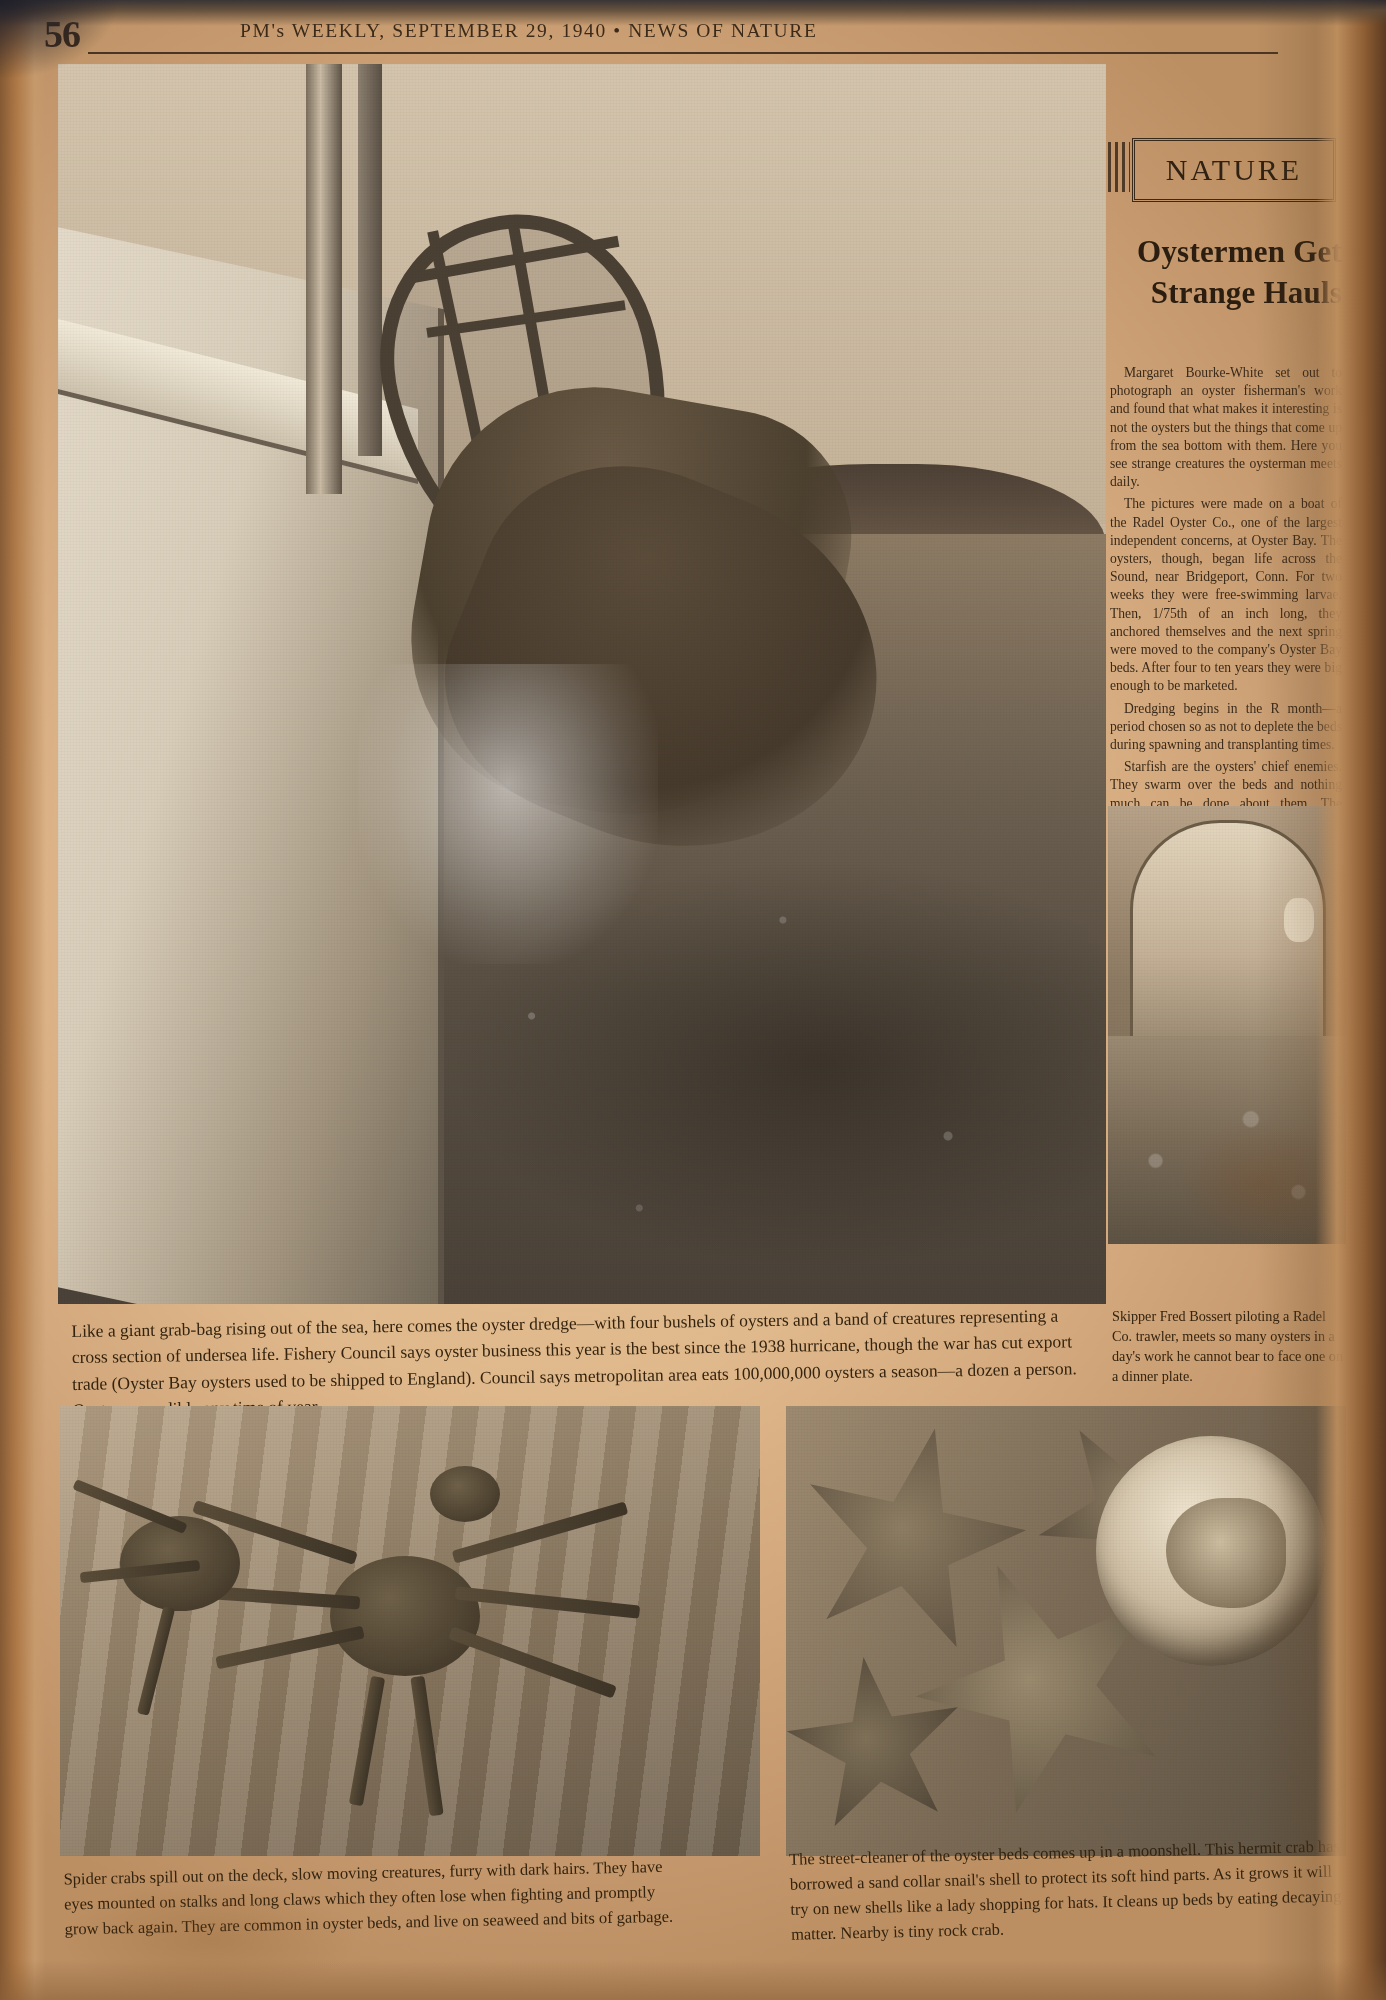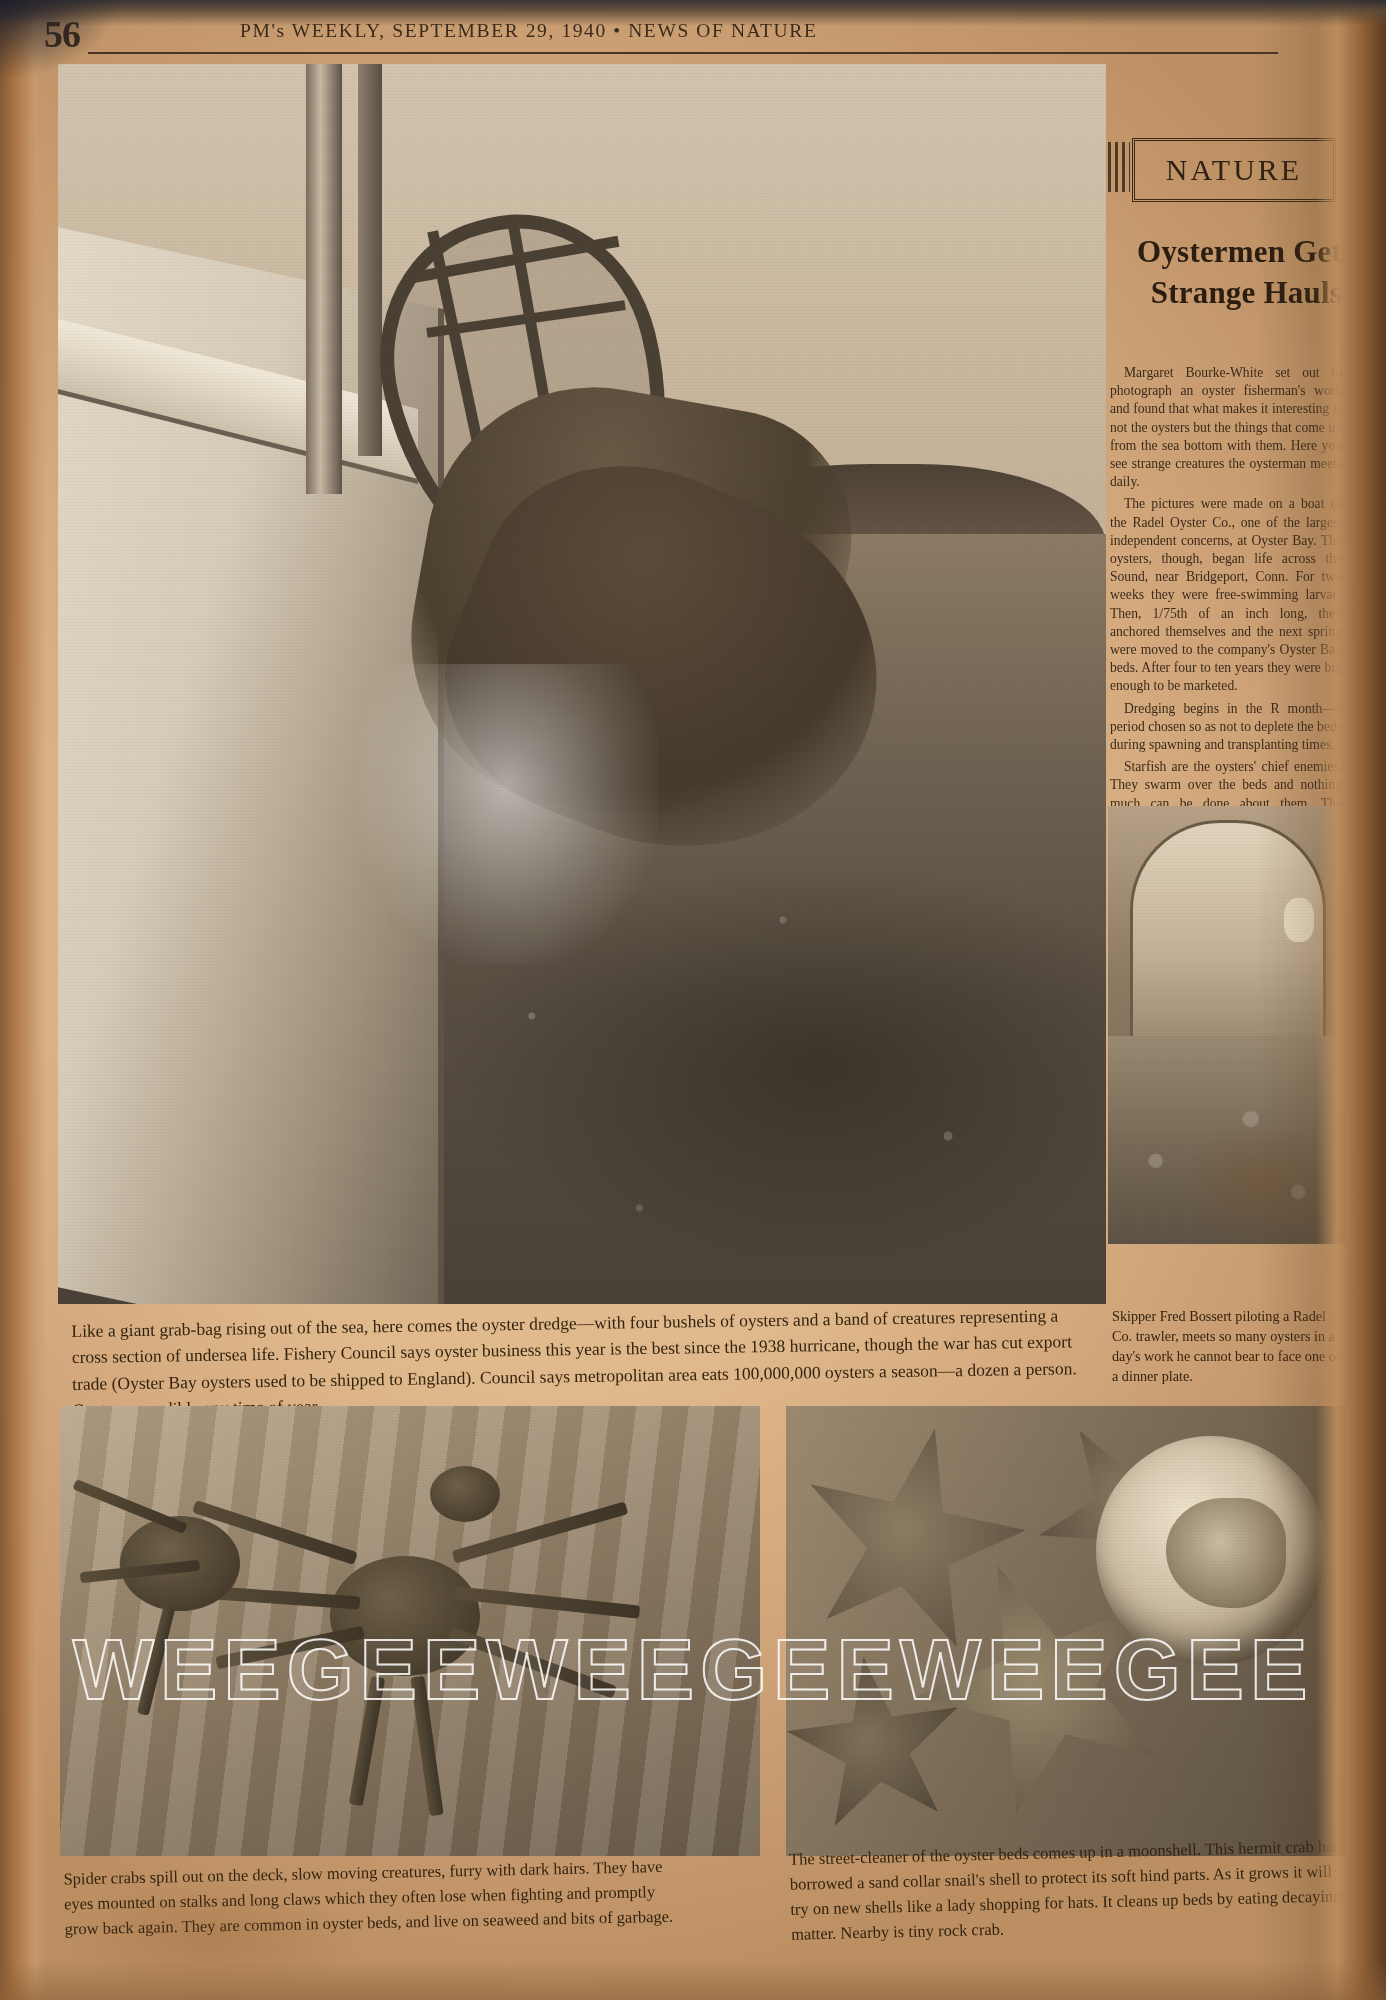--- a/index.html
+++ b/index.html
@@ -411,14 +411,13 @@
   <div class="stain" style="left:1180px;top:1120px;width:160px;height:130px;background:radial-gradient(ellipse,rgba(120,70,30,.28) 0%,rgba(120,70,30,0) 70%);"></div>
   <div class="stain" style="left:60px;top:1880px;width:300px;height:120px;background:radial-gradient(ellipse,rgba(130,80,35,.22) 0%,rgba(130,80,35,0) 70%);"></div>
 
   <div class="paper-edge-left"></div>
   <div class="spine-shadow"></div>
   <div class="paper-edge-right"></div>
   <div class="paper-edge-top"></div>
   <div class="paper-edge-bottom"></div>
   <div class="dark-corner-tl"></div>
 
-  <div class="watermark">WEEGEEWEEGEEWEEGEE</div>
 </div>
 
 </body></html>

